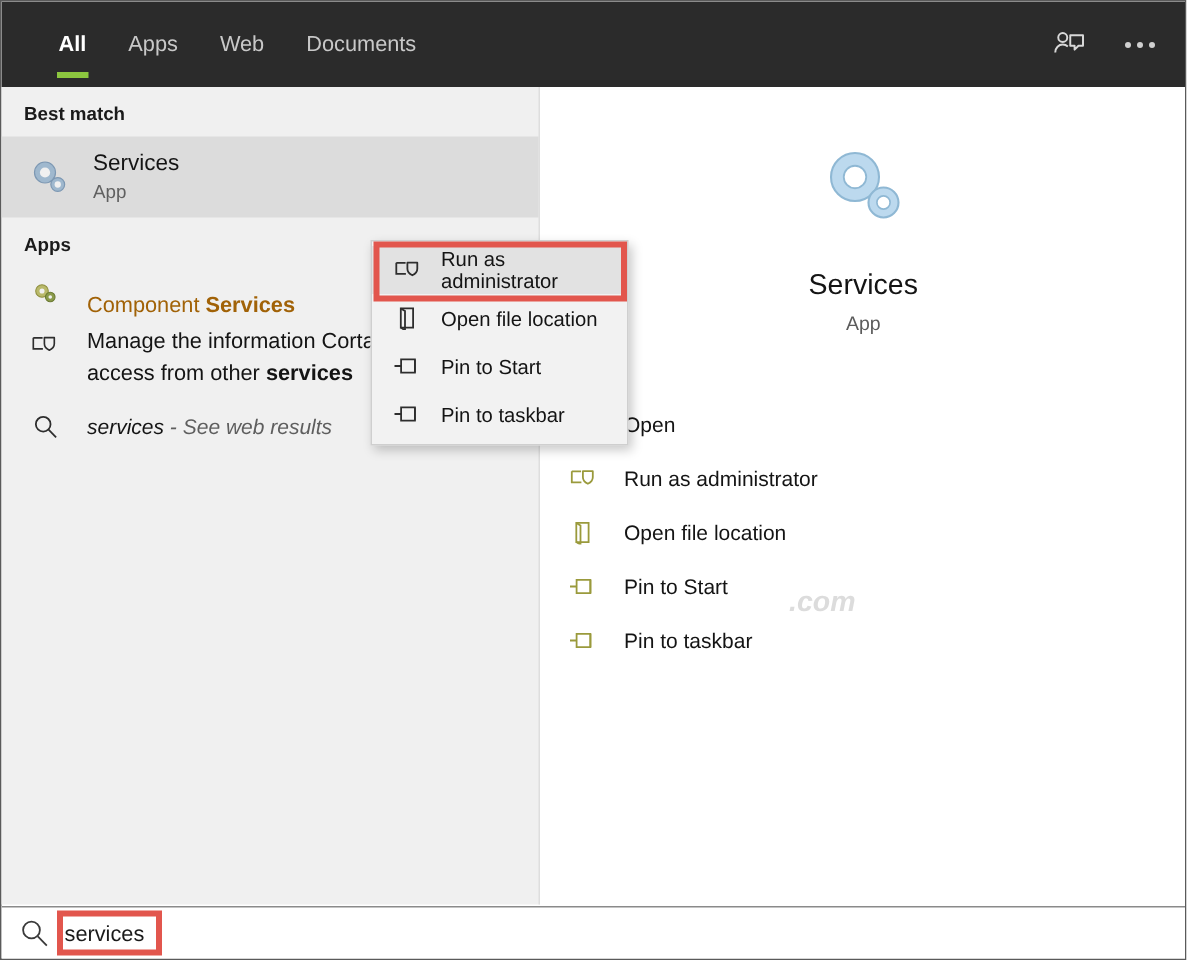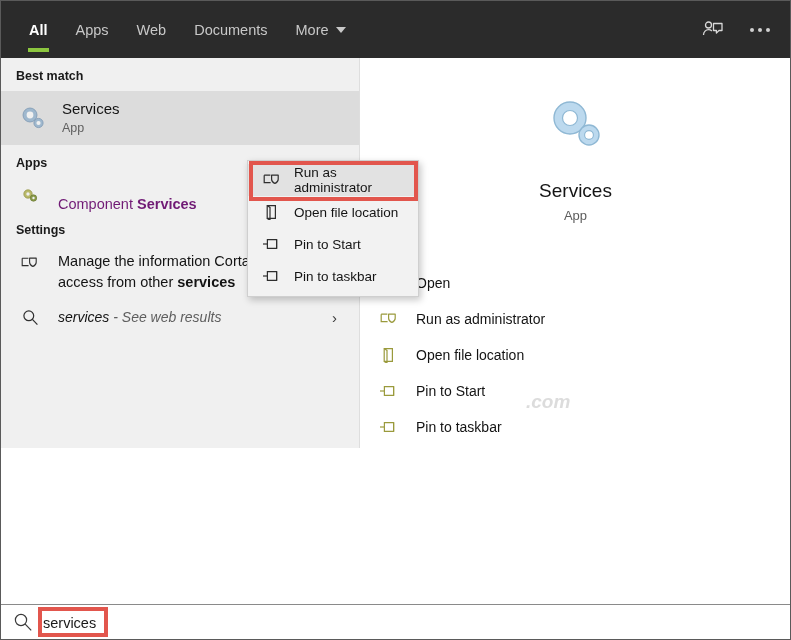--- a/index.html
+++ b/index.html
@@ -17,21 +17,21 @@
     overflow: hidden;
   }
 
   
   .header {
     position: absolute; left: 0; top: 0;
     width: 789px; height: 57px;
     background: #2b2b2b;
     display: flex; align-items: flex-start;
   }
-  .tabs { display: flex; align-items: flex-start; padding-left: 14px; height: 57px; }
+  .tabs { display: flex; align-items: flex-start; padding-left: 24px; height: 57px; }
   .tab {
     position: relative;
     height: 57px;
     display: flex; align-items: center;
     padding: 0 14px;
     color: #c8c8c8;
     font-size: 14.5px;
     cursor: default;
     white-space: nowrap;
   }
@@ -58,21 +58,21 @@
   .dots i { width: 4px; height: 4px; background: #d0d0d0; border-radius: 50%; display: block; }
 
   
   .body-area {
     position: absolute; left: 0; top: 57px;
     width: 789px; height: 545px;
     background: #ffffff;
   }
   .left-panel {
     position: absolute; left: 0; top: 0;
-    width: 359px; height: 390px;
+    width: 359px; height: 545px;
     background: #f0f0f0;
     border-right: 1px solid #dedede;
   }
   .right-panel {
     position: absolute; left: 360px; top: 0;
     width: 429px; height: 545px;
     background: #ffffff;
   }
 
   
@@ -98,21 +98,21 @@
   .small-row {
     display: flex; align-items: center;
     height: 34px; padding-left: 15px;
     cursor: default;
   }
   .small-icon {
     width: 28px; min-width: 28px; height: 22px;
     display: flex; align-items: center; justify-content: center;
     margin-right: 14px;
   }
-  .small-label { font-size: 14.5px; color: #701a75; margin-top: 18px; }
+  .small-label { font-size: 14.5px; color: #a16207; margin-top: 18px; }
   .small-label b { font-weight: bold; }
 
   .setting-row {
     position: relative;
     display: flex; align-items: flex-start;
     min-height: 46px; padding: 6px 30px 6px 15px;
     cursor: default;
   }
   .setting-row .small-icon { height: 20px; margin-top: 2px; }
   .setting-text {
@@ -229,24 +229,20 @@
         <span>All</span>
       </div>
       <div class="tab">
         <span>Apps</span>
       </div>
       <div class="tab">
         <span>Web</span>
       </div>
       <div class="tab">
         <span>Documents</span>
-      </div>
-      <div class="tab">
-        <span>More</span>
-        <span class="caret"></span>
       </div>
     </div>
     <div class="header-right">
       <div class="hdr-icon">
         <svg width="24" height="24" viewBox="0 0 24 24" fill="none" stroke="#d8d8d8" stroke-width="1.3">
           <circle cx="7.5" cy="7" r="3"></circle>
           <path d="M2.5 17c0-3.2 2.4-5.3 5-5.3 1.3 0 2.5.5 3.4 1.3"></path>
           <path d="M12.5 5.5h8.5v7h-3l-2.6 2.6v-2.6h-2.9z" stroke-linejoin="round"></path>
         </svg>
       </div>
@@ -288,21 +284,20 @@
           <svg width="17" height="17" viewBox="0 0 17 17">
             <circle cx="6" cy="7" r="4.2" fill="#b9b96a" stroke="#8f8f3f" stroke-width="0.7"></circle>
             <circle cx="6" cy="7" r="1.7" fill="#f0f0f0"></circle>
             <circle cx="11.5" cy="11" r="3.2" fill="#8a9a4a" stroke="#6b7a33" stroke-width="0.7"></circle>
             <circle cx="11.5" cy="11" r="1.2" fill="#f0f0f0"></circle>
           </svg>
         </div>
         <div class="small-label"><span>Component </span><b>Services</b></div>
       </div>
 
-      <div class="section-head">Settings</div>
 
       <div class="setting-row">
         <div class="small-icon">
           <svg width="18" height="16" viewBox="0 0 18 16" fill="none" stroke="#2e2e2e" stroke-width="1.1">
             <path d="M1.2 3.2h6.2M1.2 3.2v7.4h6.4"></path>
             <path d="M8.6 3.1h6.6v4.1c0 2.8-3.3 4.3-3.3 4.3S8.6 10 8.6 7.2z" stroke-linejoin="round"></path>
           </svg>
         </div>
         <div class="setting-text"><span>Manage the information Cortana can</span><br><span>access from other </span><b>services</b></div>
         <div class="chev">›</div>

